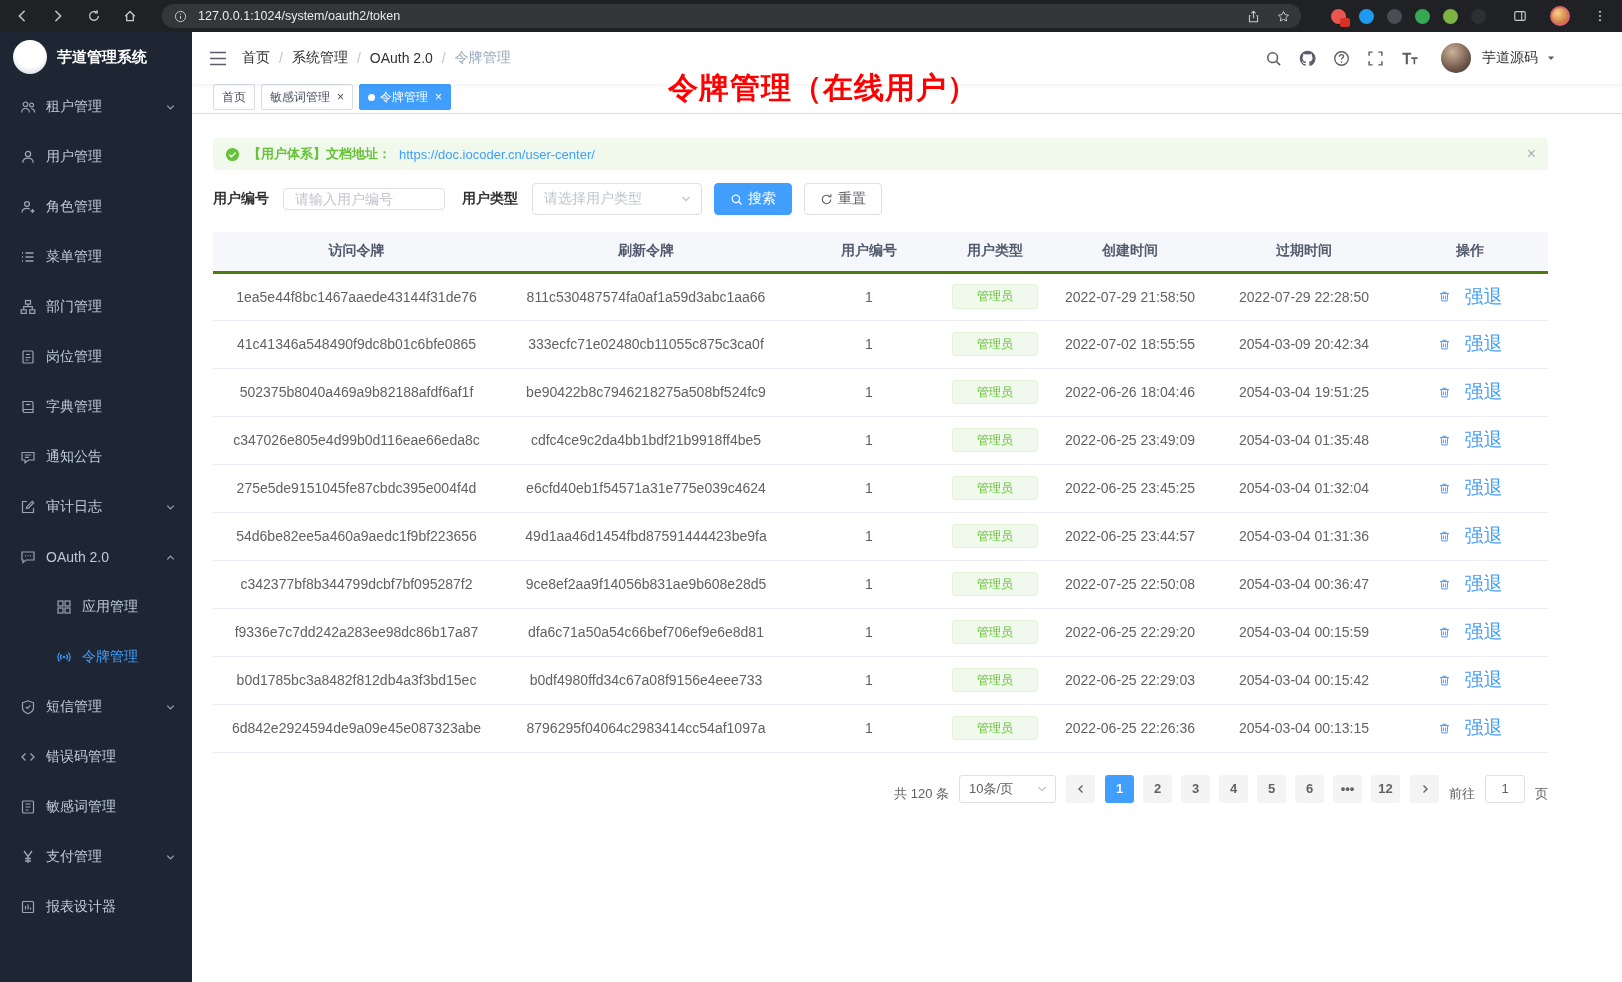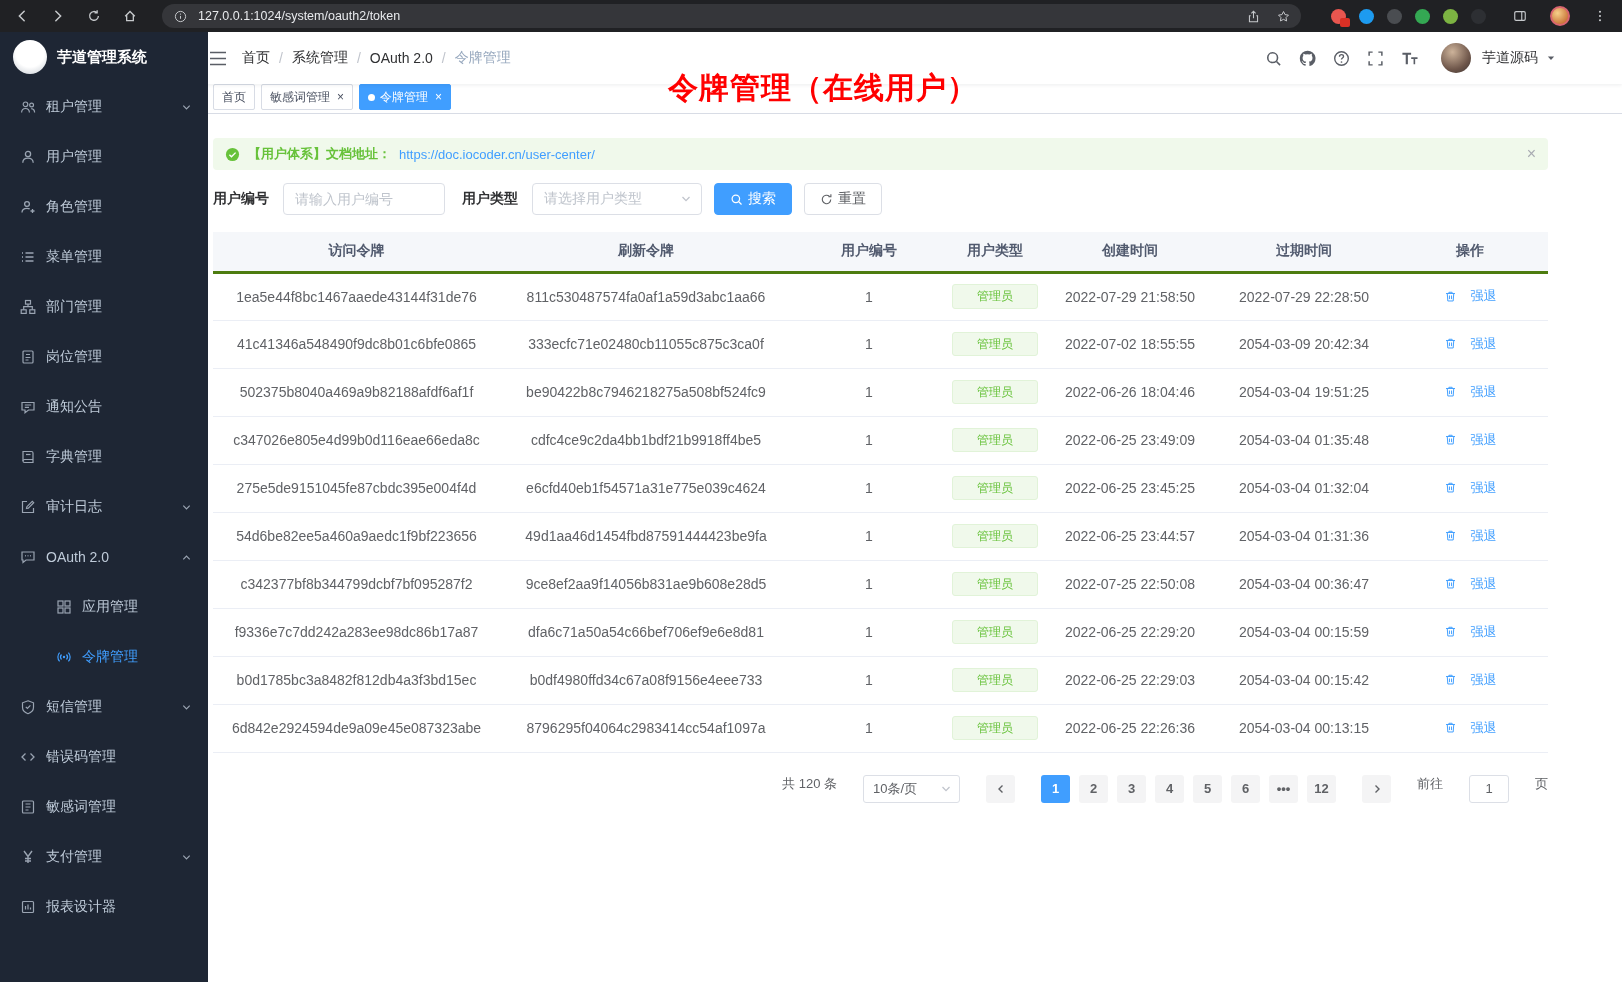--- a/index.html
+++ b/index.html
@@ -24,21 +24,21 @@
     flex:1; height:24px; background:#35363a; border-radius:12px;
     display:flex; align-items:center; padding:0 6px; gap:6px; margin:0 8px; min-width:0;
   }
   .url-text { flex:1; color:#e8eaed; font-size:12.5px; white-space:nowrap; overflow:hidden; }
   .ext-area { display:flex; align-items:center; gap:13px; margin:0 10px; }
   .ext-dot { width:15px; height:15px; border-radius:50%; position:relative; display:inline-block; cursor:pointer; }
   .ext-badge { position:absolute; right:-4px; bottom:-3px; width:10px; height:9px; background:#d93025; border-radius:2px; display:block; }
   .browser-avatar { width:20px; height:20px; border-radius:50%; background:radial-gradient(circle at 35% 32%, #f7d08a, #c9763a 75%); border:2px solid #d96570; margin:0 6px; cursor:pointer; flex:0 0 auto; }
 
   
-  .sidebar { position:absolute; top:32px; left:0; width:208px; bottom:0; background:#1e2634; z-index:40; }
+  .sidebar { position:absolute; top:32px; left:0; width:192px; bottom:0; background:#1e2634; z-index:40; }
   .logo { height:50px; display:flex; align-items:center; padding:0 13px; gap:10px; cursor:pointer; }
   .logo-avatar { width:34px; height:34px; border-radius:50%; flex:0 0 auto;
     background:radial-gradient(circle at 50% 38%, #ffffff 52%, #cfd4da 90%); }
   .logo-title { color:#fff; font-size:15px; font-weight:700; white-space:nowrap; }
   .menu-item { height:50px; display:flex; align-items:center; padding:0 16px 0 20px; color:#bfcbd9; font-size:14px; cursor:pointer; white-space:nowrap; }
   .menu-item .micon { width:16px; height:16px; margin-right:10px; color:#9aa4b2; flex:0 0 auto; }
   .menu-item .mlabel { flex:1; overflow:hidden; }
   .menu-item .marrow { width:11px; height:11px; color:#9aa4b2; }
   .menu-item .marrow.up svg { transform:rotate(180deg); }
   .menu-item.sub { padding-left:56px; }
@@ -81,42 +81,42 @@
   .content { position:absolute; left:192px; top:114px; right:0; bottom:0; background:#fff; padding:24px 74px 0 21px; overflow:hidden; }
 
   .alert { height:32px; background:#f0f9eb; border-radius:4px; display:flex; align-items:center; padding:0 12px; gap:8px; margin-bottom:13px; }
   .alert-icon { width:15px; height:15px; flex:0 0 auto; }
   .alert-text { color:#67c23a; font-size:13px; font-weight:600; }
   .alert-link { color:#409eff; font-size:13px; text-decoration:none; cursor:pointer; }
   .alert-close { margin-left:auto; color:#a8abb2; font-size:16px; cursor:pointer; line-height:1; }
 
   .filter { display:flex; align-items:center; margin-bottom:17px; }
   .flabel { font-weight:700; color:#303133; font-size:14px; margin-right:14px; }
-  .ipt { width:162px; height:32px; border:1px solid #dcdfe6; border-radius:4px; padding:0 11px; font-size:14px; color:#606266; margin-right:17px; outline:none; font-family:inherit; }
+  .ipt { width:162px; height:22px; border:1px solid #dcdfe6; border-radius:4px; padding:0 11px; font-size:14px; color:#606266; margin-right:17px; outline:none; font-family:inherit; }
   .ipt::placeholder { color:#bfc4cc; }
   .select { width:170px; height:32px; border:1px solid #dcdfe6; border-radius:4px; background:#fff;
     display:flex; align-items:center; justify-content:space-between; padding:0 9px 0 11px;
     font-size:14px; color:#bfc4cc; margin-right:12px; cursor:pointer; }
   .chev { width:12px; height:12px; color:#c0c4cc; flex:0 0 auto; }
   .btn { height:32px; display:inline-flex; align-items:center; gap:5px; padding:0 15px; border-radius:4px;
     border:1px solid #dcdfe6; background:#fff; color:#606266; font-size:14px; cursor:pointer; margin-right:12px; font-family:inherit; }
   .btn-icon { width:13px; height:13px; }
   .btn.primary { background:#409eff; border-color:#409eff; color:#fff; }
 
   .data-table { width:100%; border-collapse:collapse; table-layout:fixed; font-size:14px; color:#606266; }
   .data-table th { height:40px; background:#f5f7fa; color:#515a6e; font-weight:600; text-align:center; border-bottom:3px solid #4d7c0f; }
   .data-table td { height:48px; text-align:center; border-bottom:1px solid #ebeef5; white-space:nowrap; overflow:hidden; }
   .data-table th:nth-child(1){width:287px} .data-table th:nth-child(2){width:292px}
   .data-table th:nth-child(3){width:154px} .data-table th:nth-child(4){width:98px}
   .data-table th:nth-child(5){width:172px} .data-table th:nth-child(6){width:176px}
   .badge { display:inline-block; padding:3px 24px; font-size:12px; color:#67c23a; background:#f0f9eb; border:1px solid #e1f3d8; border-radius:3px; line-height:1.4; }
-  .action-link { color:#409eff; font-size:13px; display:inline-flex; align-items:center; gap:14px; cursor:pointer; text-decoration:none; }
+  .action-link { color:#409eff; font-size:19px; display:inline-flex; align-items:center; gap:14px; cursor:pointer; text-decoration:none; }
   .del { width:13px; height:13px; }
 
-  .pagination { display:flex; align-items:flex-start; justify-content:flex-end; margin-top:22px; font-size:13px; color:#606266; gap:26px; }
+  .pagination { display:flex; align-items:flex-end; justify-content:flex-end; margin-top:22px; font-size:13px; color:#606266; gap:10px; }
   .pg-size { width:97px; height:28px; border:1px solid #dcdfe6; border-radius:3px; background:#fff;
     display:flex; align-items:center; justify-content:space-between; padding:0 7px 0 9px; color:#606266; cursor:pointer; }
   .pager { display:flex; list-style:none; gap:9px; }
   .pg-num { min-width:29px; height:28px; padding:0 4px; background:#f4f4f5; border-radius:3px;
     display:flex; align-items:center; justify-content:center; color:#606266; font-weight:600; cursor:pointer; }
   .pg-num.active { background:#409eff; color:#fff; }
   .pager-btn { min-width:29px; height:28px; background:#f4f4f5; border:none; border-radius:3px;
     color:#606266; display:flex; align-items:center; justify-content:center; cursor:pointer; }
   .pager-btn .chev { color:#606266; }
   .goto-input { width:40px; height:28px; border:1px solid #dcdfe6; border-radius:3px; text-align:center;
@@ -274,38 +274,38 @@
               <path d="M6 5.5h4M5.5 8.5h5M5.5 11h3"></path>
             </g>
           </svg>
         </span>
         <span class="mlabel">岗位管理</span>
       </div>
       <div class="menu-item">
         <span class="micon iconbox">
           <svg viewBox="0 0 16 16">
             <g fill="none" stroke="currentColor" stroke-width="1.2">
-              <path d="M2 3.5h12V11H8.5L5 13.8V11H2z"></path>
-              <path d="M4.8 6h6.4M4.8 8.3h4.2"></path>
-            </g>
-          </svg>
-        </span>
-        <span class="mlabel">通知公告</span>
-      </div>
-      <div class="menu-item">
-        <span class="micon iconbox">
-          <svg viewBox="0 0 16 16">
-            <g fill="none" stroke="currentColor" stroke-width="1.2">
               <path d="M3 2.5h8.5A1.5 1.5 0 0 1 13 4v9.5H4.5A1.5 1.5 0 0 1 3 12z"></path>
               <path d="M3 12a1.5 1.5 0 0 1 1.5-1.5H13"></path>
               <path d="M6 5.5h4.5"></path>
             </g>
           </svg>
         </span>
         <span class="mlabel">字典管理</span>
+      </div>
+      <div class="menu-item">
+        <span class="micon iconbox">
+          <svg viewBox="0 0 16 16">
+            <g fill="none" stroke="currentColor" stroke-width="1.2">
+              <path d="M2 3.5h12V11H8.5L5 13.8V11H2z"></path>
+              <path d="M4.8 6h6.4M4.8 8.3h4.2"></path>
+            </g>
+          </svg>
+        </span>
+        <span class="mlabel">通知公告</span>
       </div>
       <div class="menu-item">
         <span class="micon iconbox">
           <svg viewBox="0 0 16 16">
             <g fill="none" stroke="currentColor" stroke-width="1.2">
               <path d="M13.5 9v4.5h-11v-11H7"></path>
               <path d="M6.5 9.5l1.8-.4 5.4-5.4-1.4-1.4-5.4 5.4z"></path>
             </g>
           </svg>
         </span>

